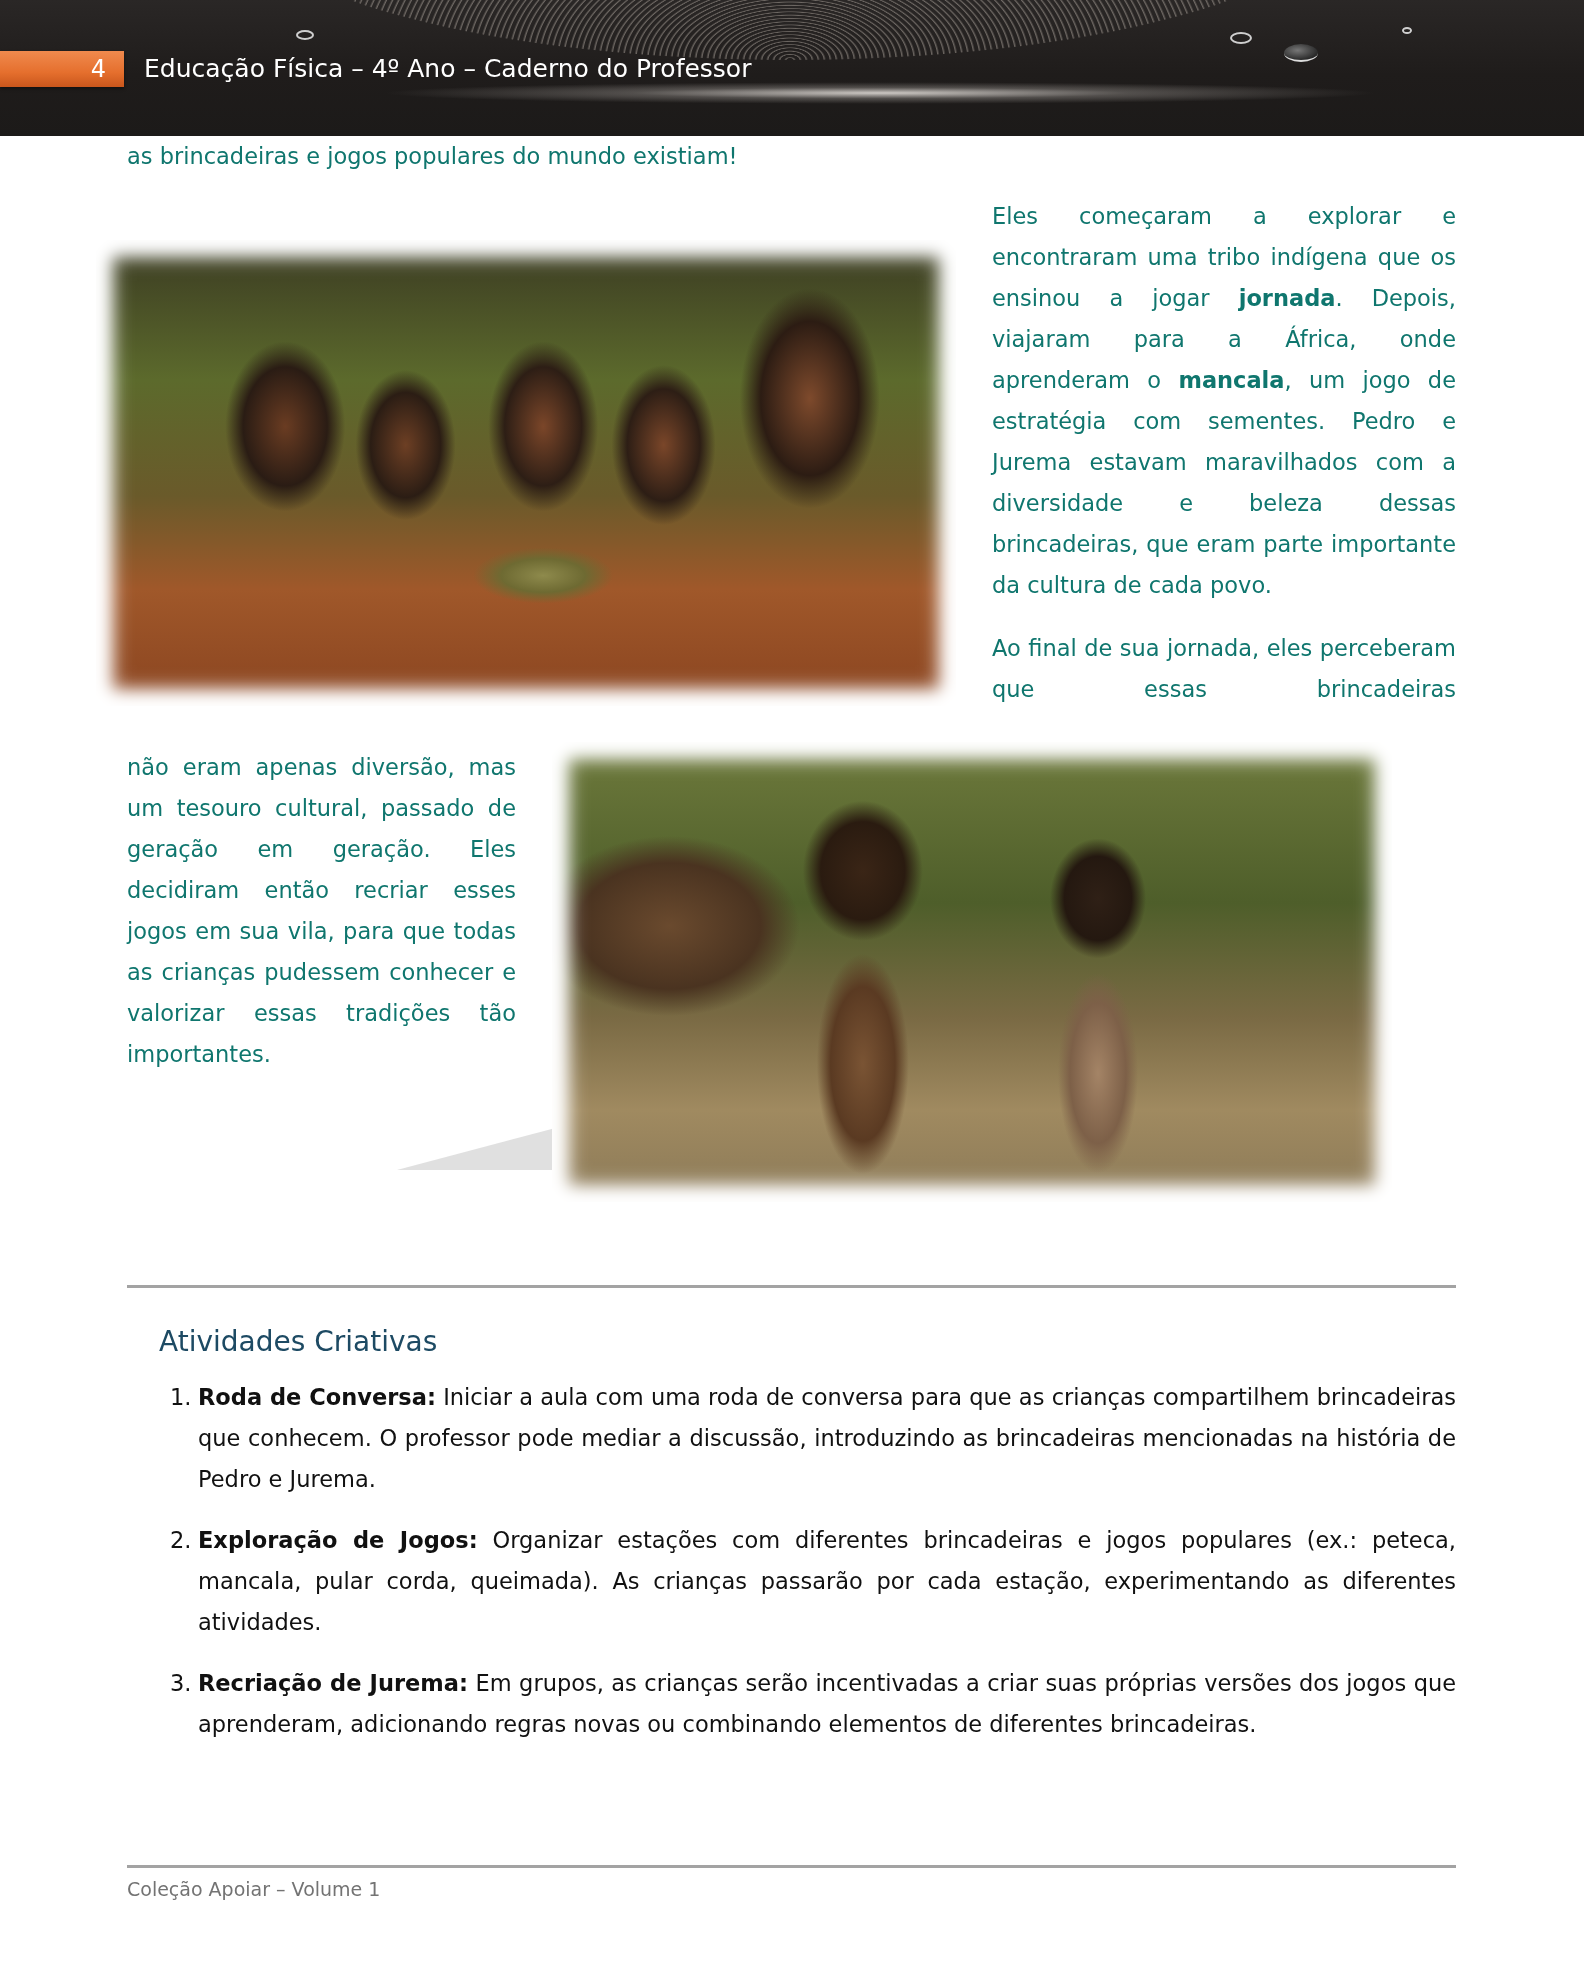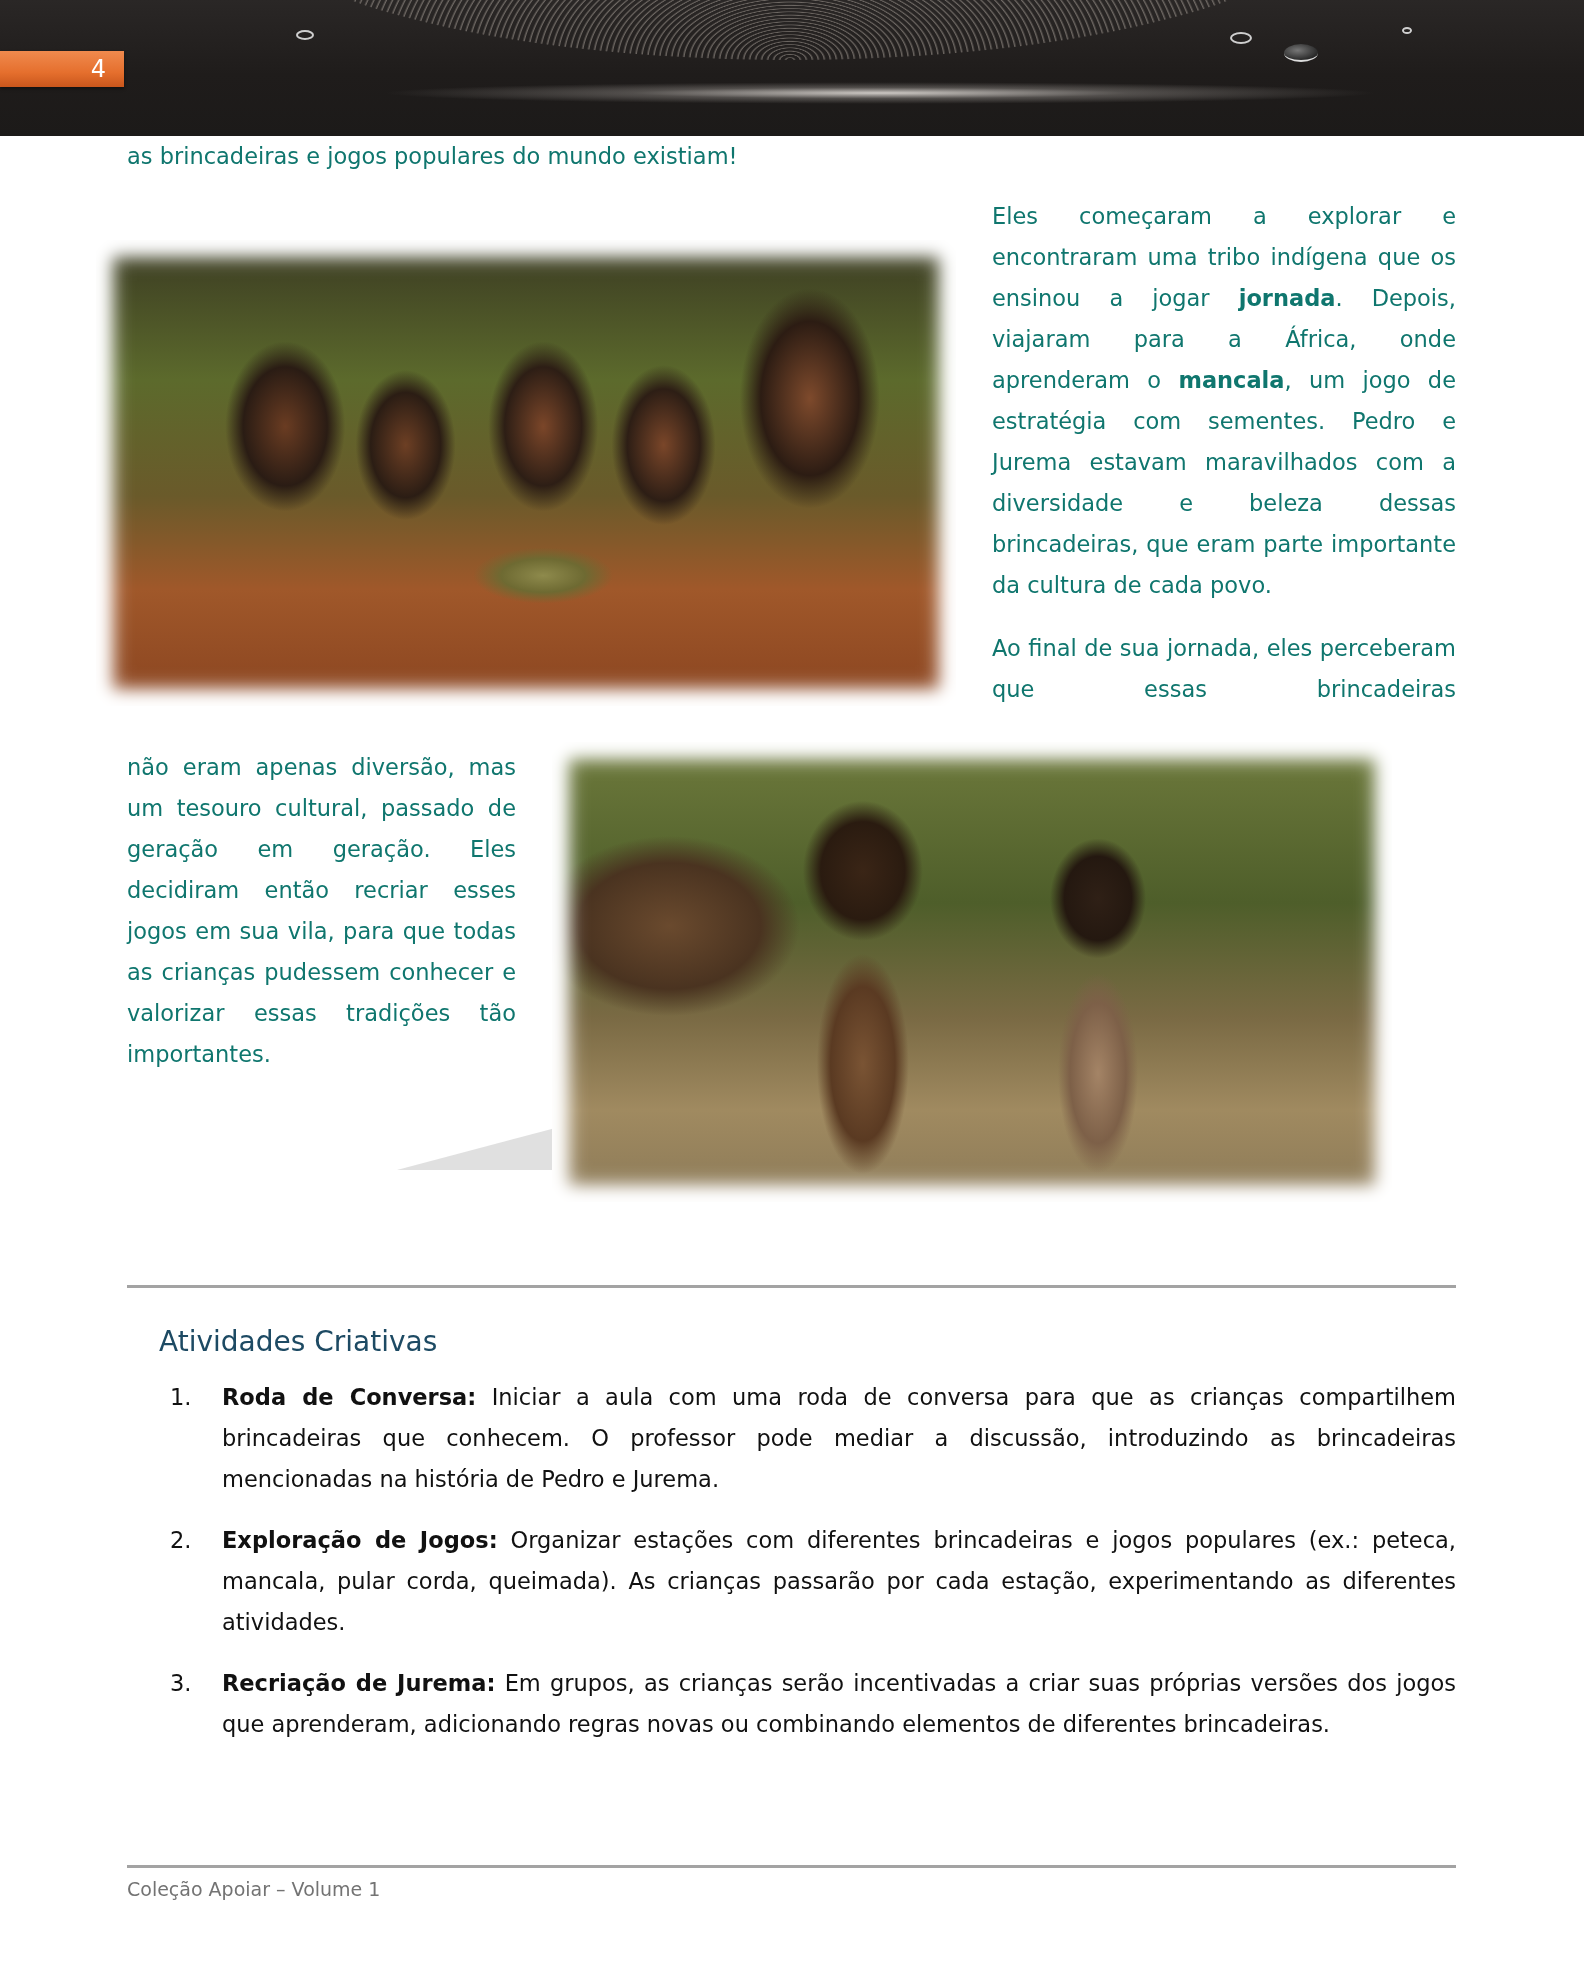--- a/index.html
+++ b/index.html
@@ -104,40 +104,41 @@
     font-size: 28px; line-height: 40px; color: #1d4a63; margin-left: 32px;
   }
   .activity {
     position: absolute; left: 170px; width: 1286px;
     font-size: 22.5px; line-height: 41px; text-align: justify;
   }
   .activity .num {
     position: absolute; left: 0; top: 0; width: 30px;
   }
   .activity .body {
-    margin-left: 52px; display: block;
+    margin-left: 28px; display: block;
   }
   .footer-text {
     position: absolute; left: 127px; top: 1876px;
     font-size: 19px; line-height: 26px; color: #737373;
   }
 </style>
 </head>
 <body>
 
 <div class="header">
   <div class="waves"></div>
   <div class="glow"></div>
   <div class="bubble" style="left:296px;top:30px;width:14px;height:6px;"></div>
   <div class="bubble" style="left:1230px;top:32px;width:18px;height:8px;"></div>
   <div class="bubble" style="left:1402px;top:27px;width:6px;height:3px;"></div>
   <div class="drop"></div>
   <div class="page-tab">
     <span class="page-number">4</span>
   </div>
+  <div class="header-title">Educação Física – 4º Ano – Caderno do Professor</div>
 </div>
 
 <div class="para intro-line">as brincadeiras e jogos populares do mundo existiam!</div>
 
 <div class="photo photo-mancala" title="Illustration: five indigenous children sitting on the ground playing mancala with seeds">
   <div class="photo-fade"></div>
 </div>
 
 <div class="para right-col" style="top:196px;">
   <span>Eles começaram a explorar e encontraram uma tribo indígena que os ensinou a jogar </span><b>jornada</b><span>. Depois, viajaram para a África, onde aprenderam o </span><b>mancala</b><span>, um jogo de estratégia com sementes. Pedro e Jurema estavam maravilhados com a diversidade e beleza dessas brincadeiras, que eram parte importante da cultura de cada povo.</span>

